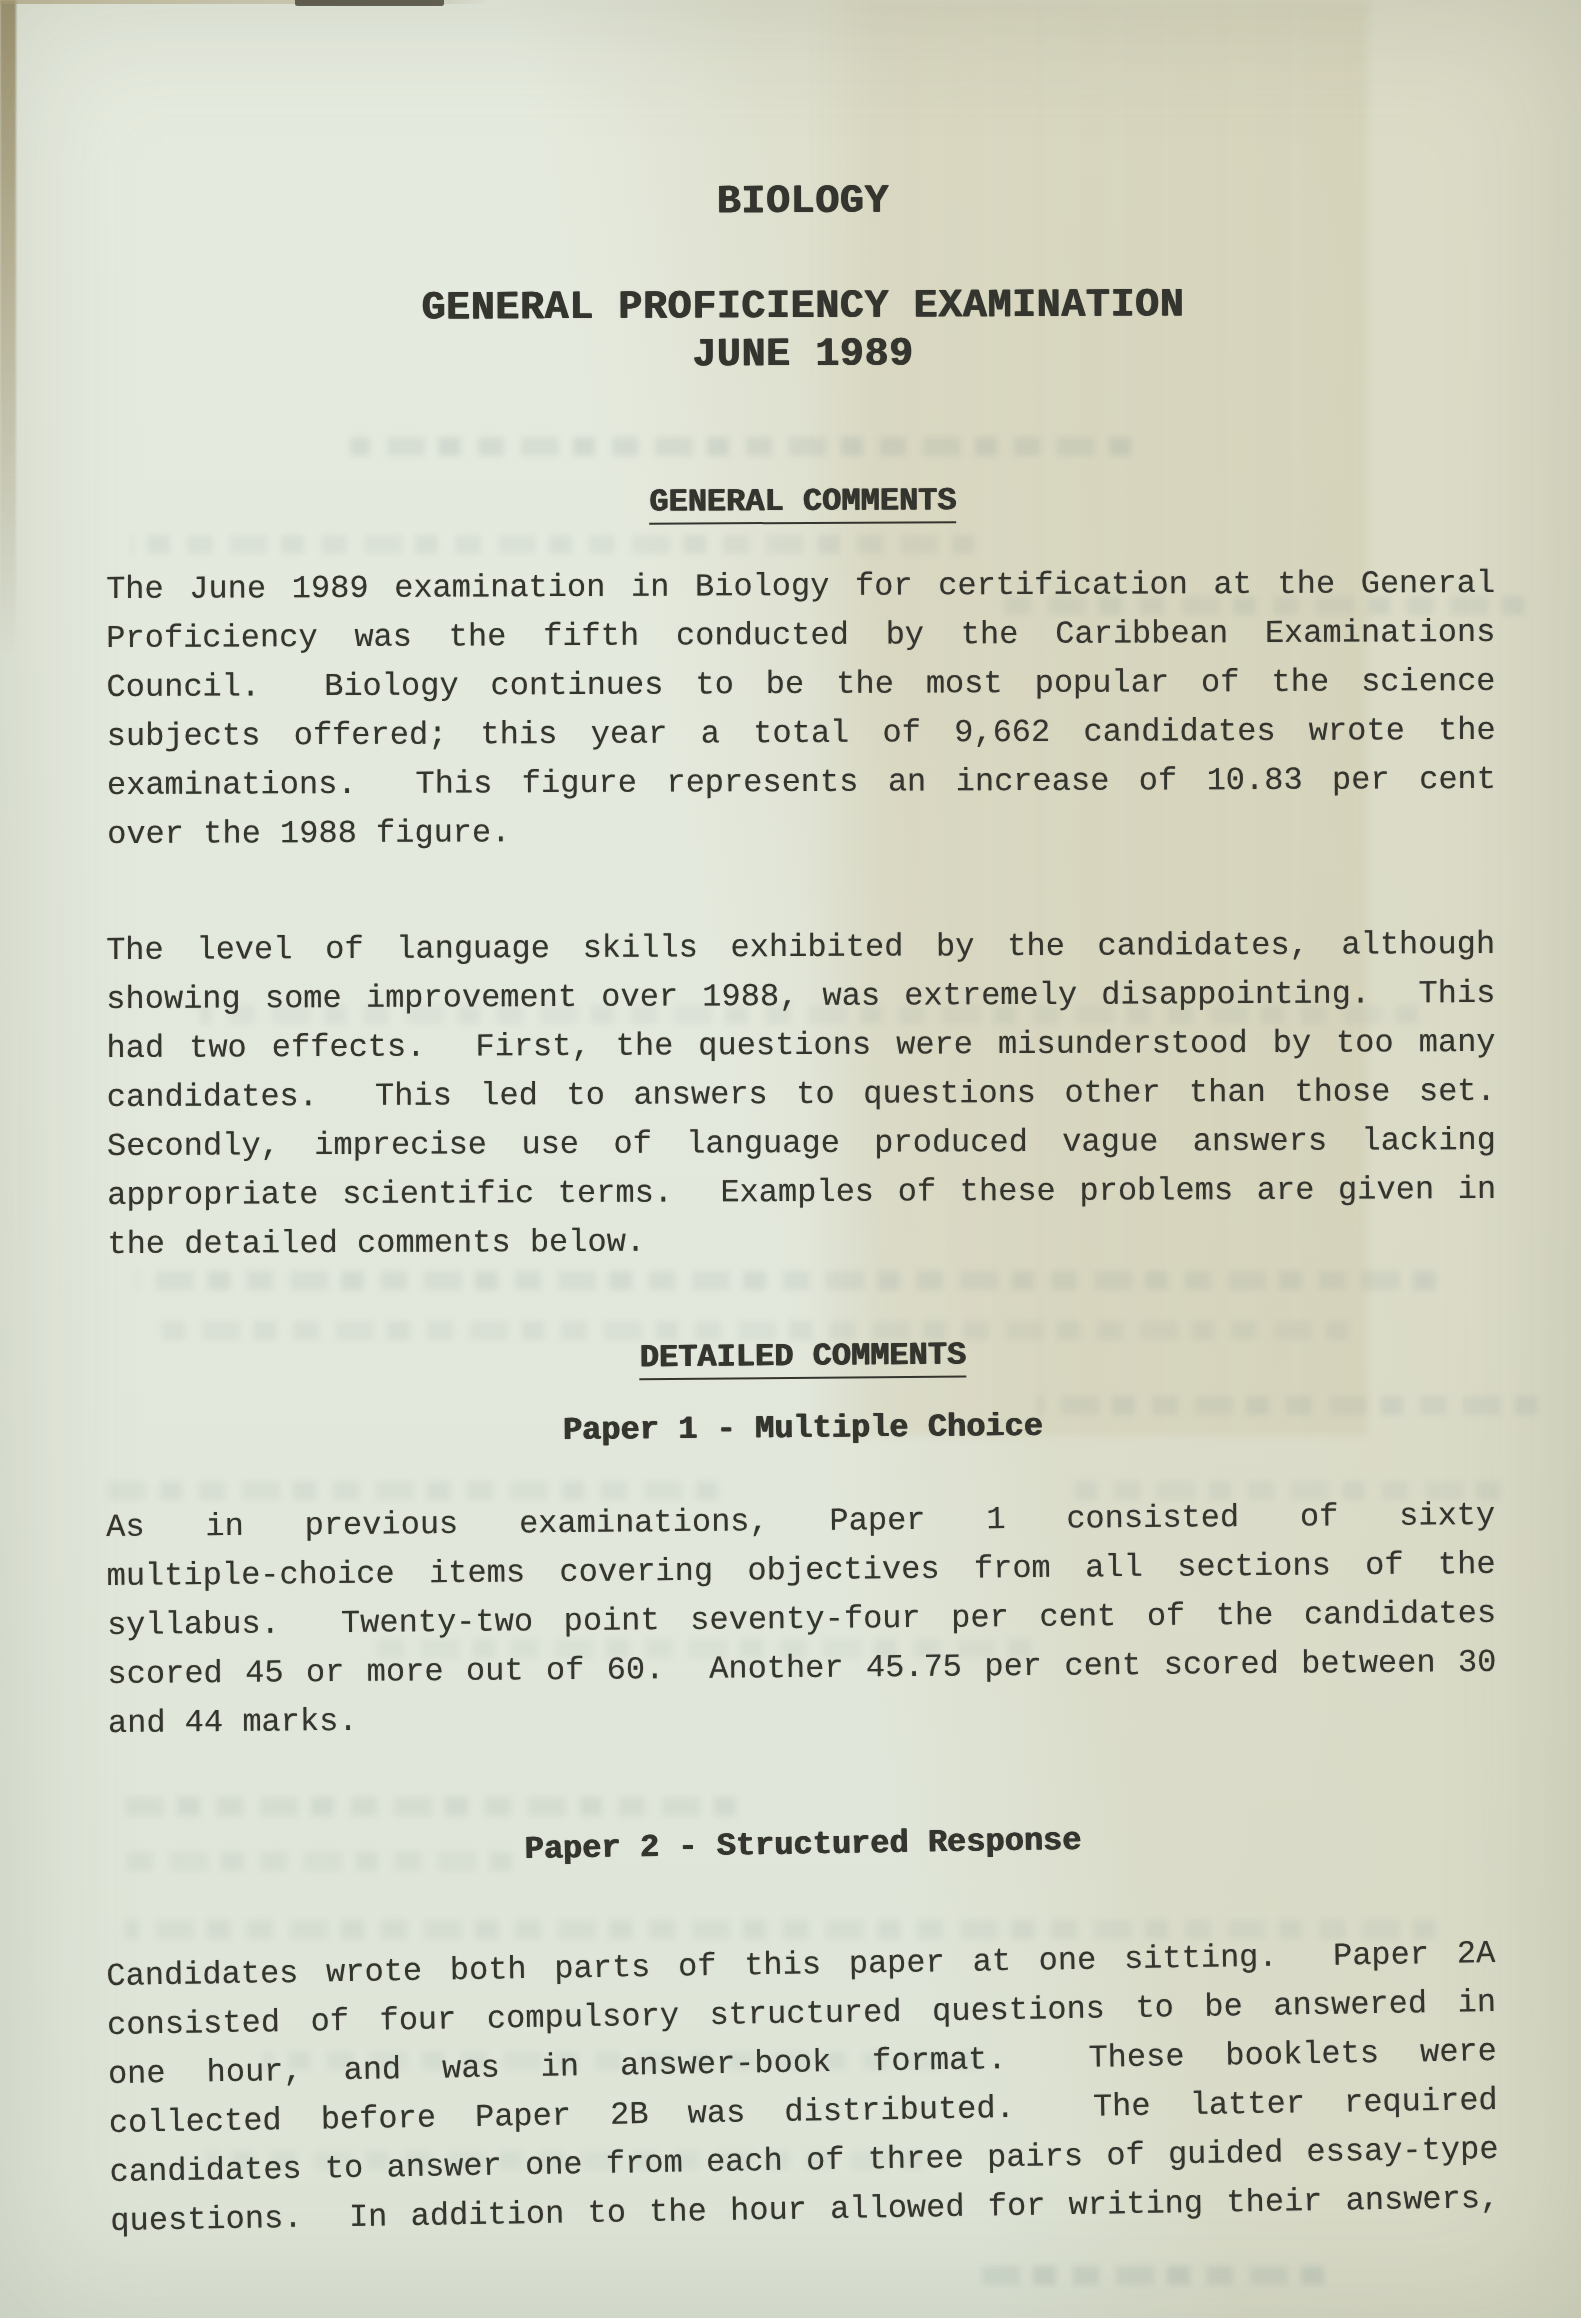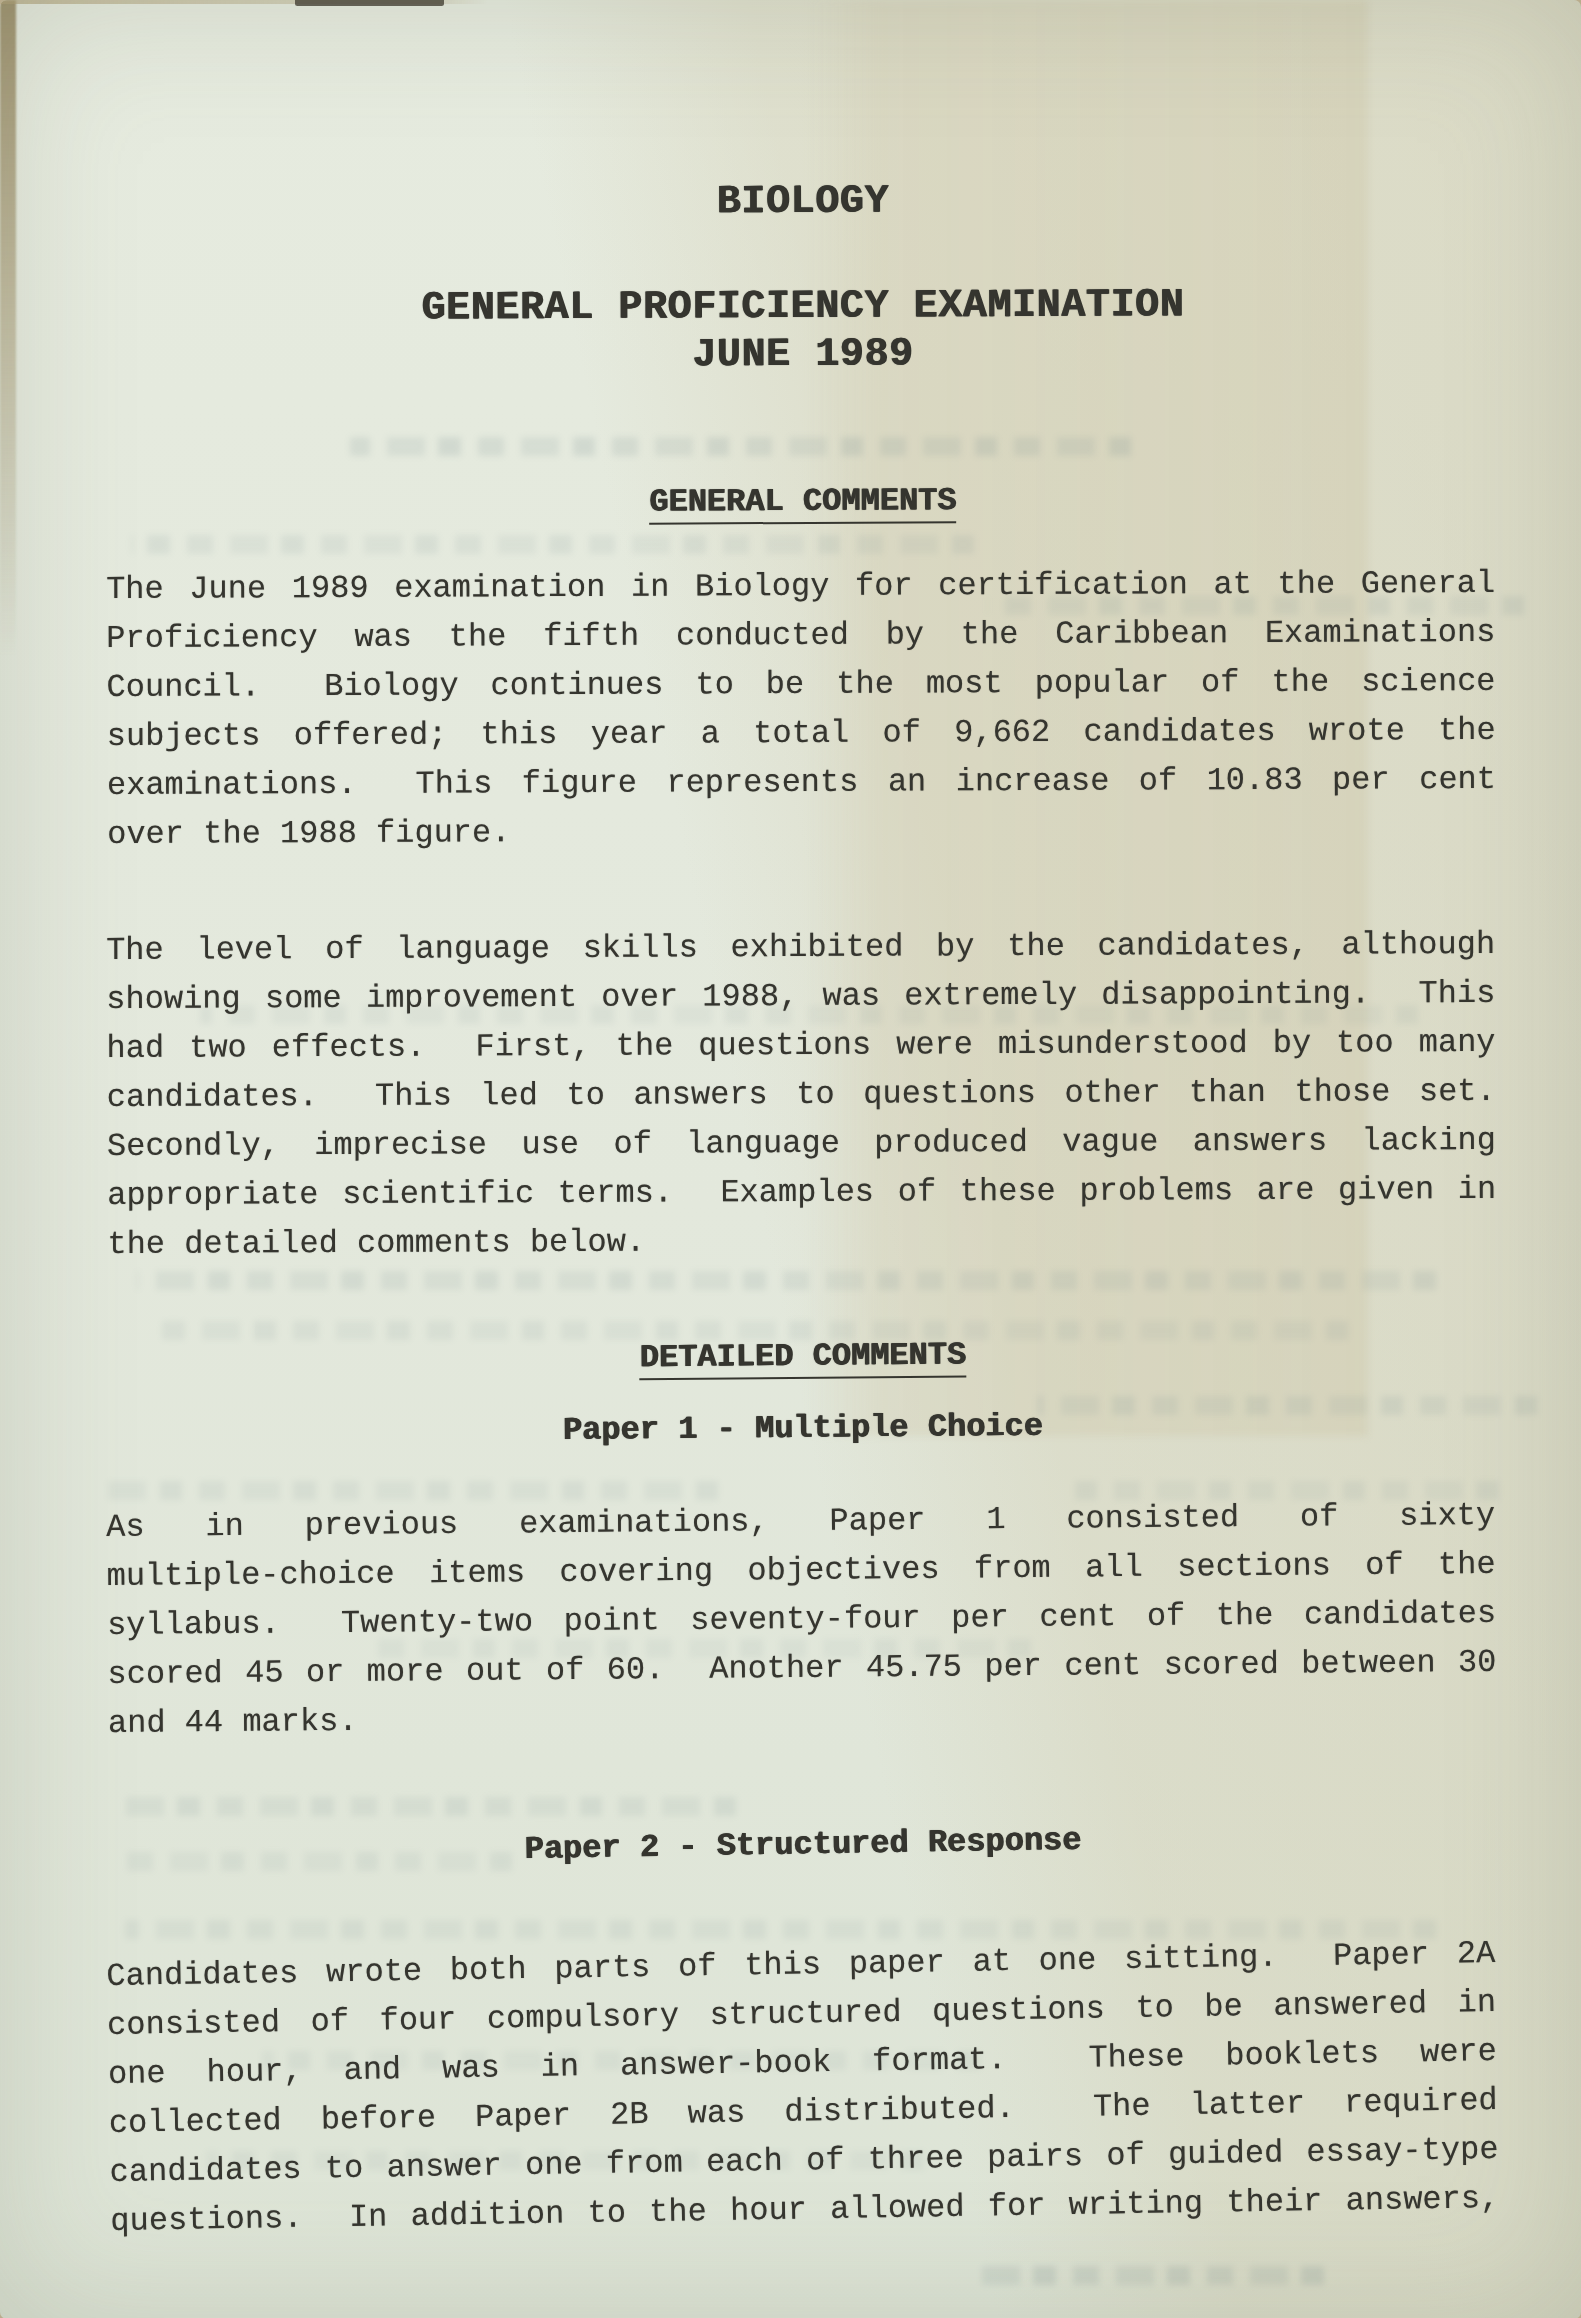--- a/index.html
+++ b/index.html
@@ -5,21 +5,20 @@
   html,body{margin:0;padding:0;background:#b9ac8c;}
   .page{
     position:relative;
     width:1581px;height:2319px;
     overflow:hidden;
     background:
       linear-gradient(78deg, rgba(226,230,218,0) 48%, rgba(206,198,166,0.30) 60%, rgba(203,195,162,0.42) 100%),
       linear-gradient(180deg,#e6ebdf 0%,#e3e8dc 52%,#dde4d6 100%);
     font-family:"Liberation Mono","DejaVu Sans Mono",monospace;
     color:#35352f;
-    border-radius:7px;
   }
   .vignette{position:absolute;inset:0;box-shadow:inset 0 0 137px rgba(110,112,92,.22);pointer-events:none;}
   .edge-left{
     position:absolute;left:0;top:0;width:16px;height:656px;
     background:linear-gradient(180deg,rgba(146,131,92,.85) 0%,rgba(163,148,108,.55) 45%,rgba(170,156,118,0) 100%);
     filter:blur(0.9px);
   }
   .edge-top-line{
     position:absolute;left:0;top:0;width:487px;height:4.4px;
     background:linear-gradient(90deg,rgba(176,161,120,.65),rgba(176,161,120,.25) 90%,rgba(176,161,120,0));

